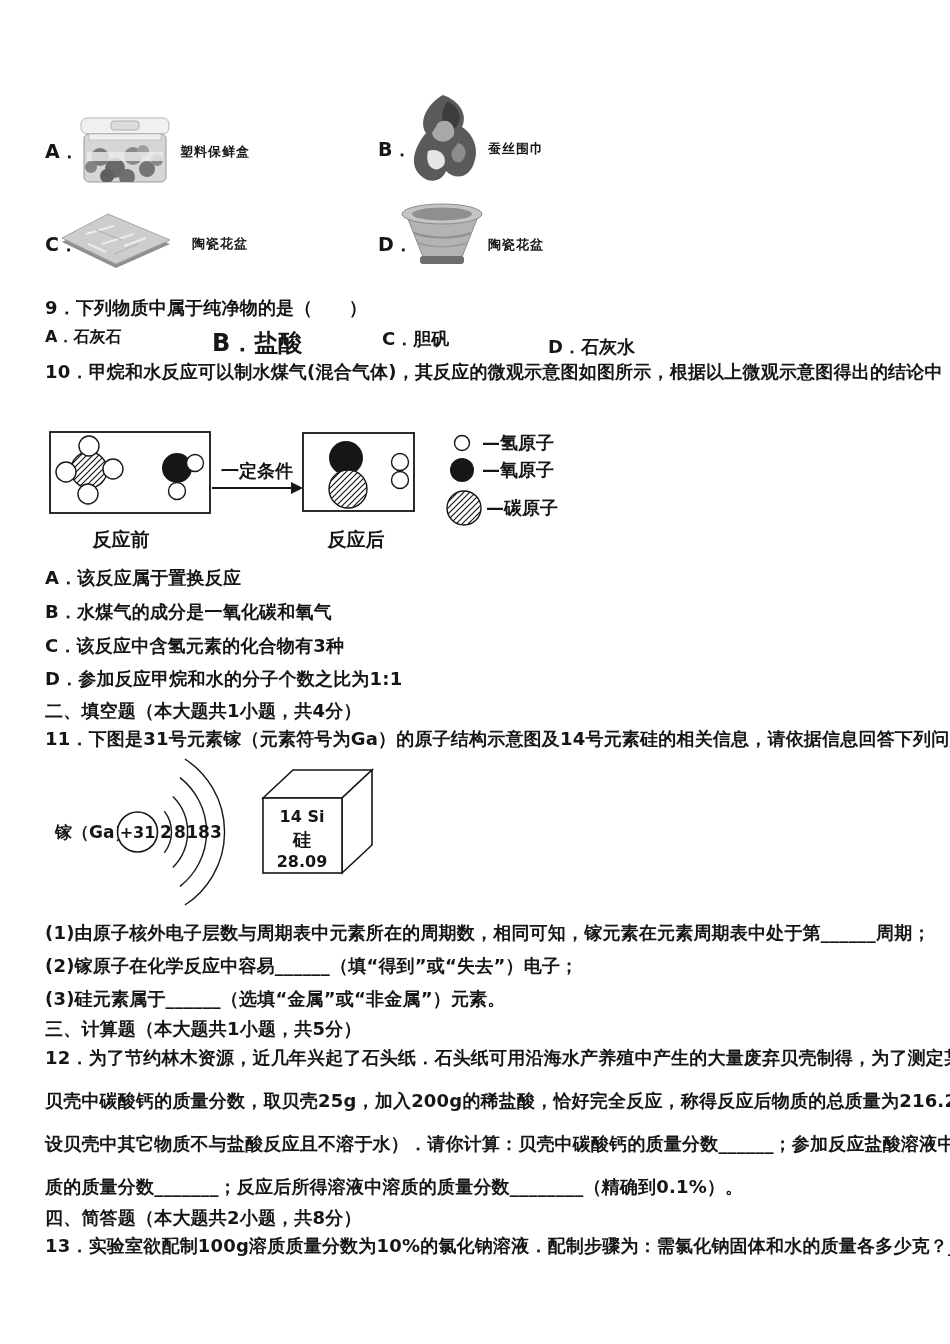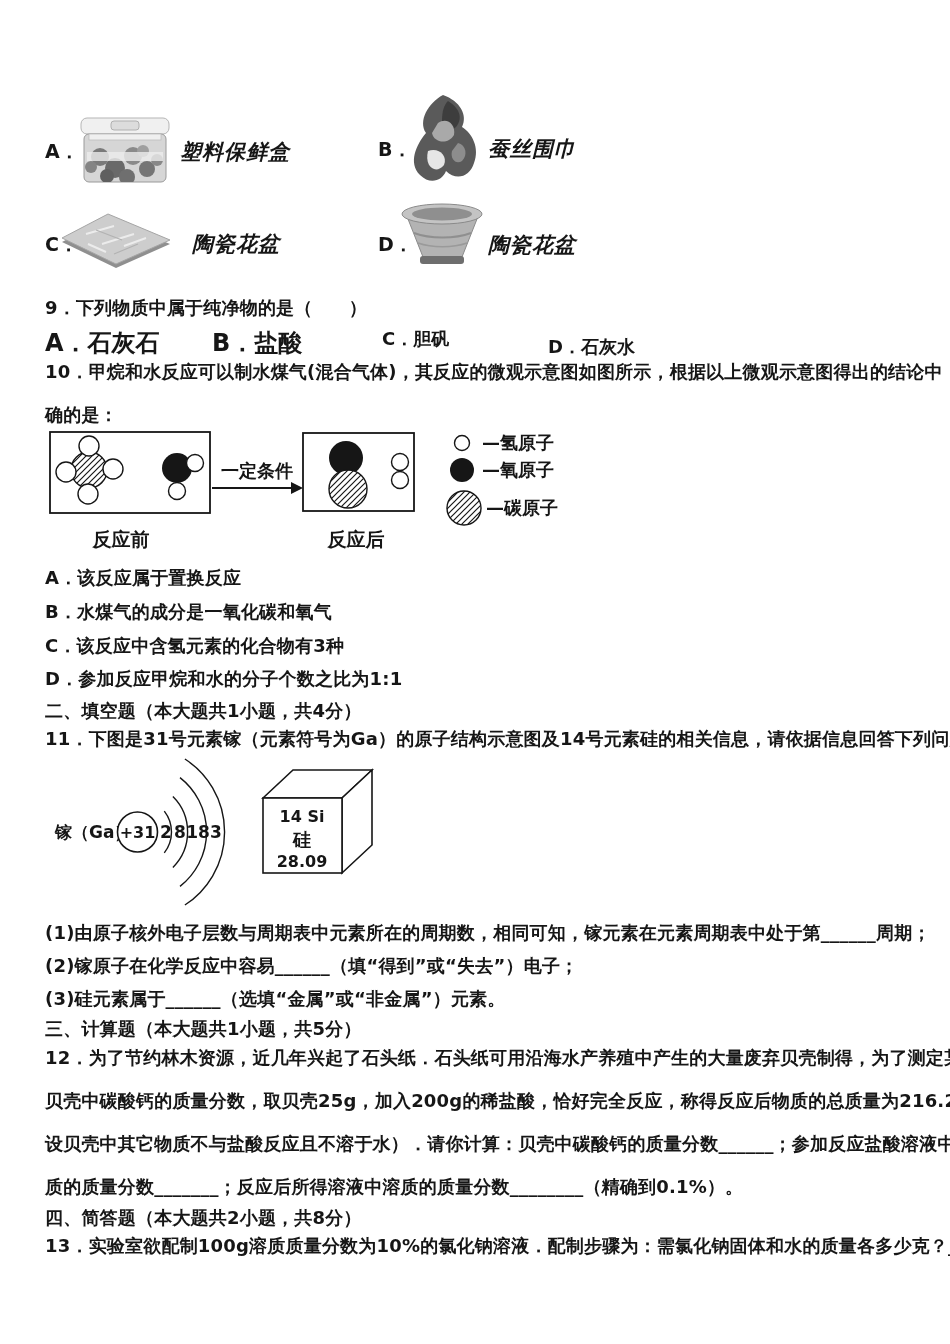--- a/index.html
+++ b/index.html
@@ -8,21 +8,21 @@
     background:#ffffff;color:#161616;
     font-family:"DejaVu Sans","Liberation Sans",sans-serif;
     font-weight:700;overflow:hidden;
   }
   .abs{position:absolute;}
   .line{
     position:absolute;left:45px;width:878px;
     font-size:18px;line-height:24px;letter-spacing:.2px;white-space:nowrap;
   }
   .optlabel{position:absolute;font-size:19px;line-height:22px;}
-  .opttext{position:absolute;font-size:21px;line-height:22px;letter-spacing:1px;font-style:italic;}
+  .opttext{position:absolute;font-size:13px;line-height:22px;letter-spacing:1px;}
   svg text{
     font-family:"DejaVu Sans","Liberation Sans",sans-serif;
     font-weight:700;fill:#161616;
   }
 </style>
 </head>
 <body>
 
 <div class="page">
 
@@ -76,27 +76,26 @@
     <polygon points="8,16 77,16 62,54 23,54" fill="#b3b3b3" stroke="#8a8a8a"></polygon>
     <path d="M14,30 C30,36 55,36 71,30" stroke="#8f8f8f" stroke-width="2" fill="none"></path>
     <path d="M18,40 C32,45 53,45 67,40" stroke="#9a9a9a" stroke-width="1.5" fill="none"></path>
     <ellipse cx="42" cy="11" rx="40" ry="10" fill="#c4c4c4" stroke="#8a8a8a"></ellipse>
     <ellipse cx="42" cy="11" rx="30" ry="6.5" fill="#8f8f8f"></ellipse>
     <rect x="20" y="53" width="44" height="8" rx="3" fill="#6e6e6e"></rect>
   </svg>
   <div class="opttext" style="left:488px;top:234px">陶瓷花盆</div>
 
   <div class="line" style="top:296px">9．下列物质中属于纯净物的是（　　）</div>
-  <div class="abs" style="left:45px;top:327px;font-size:24px">A．石灰石</div>
+  <div class="abs" style="left:45px;top:327px;font-size:16px">A．石灰石</div>
   <div class="abs" style="left:212px;top:327px;font-size:24px">B．盐酸</div>
   <div class="abs" style="left:382px;top:327px;font-size:18px">C．胆矾</div>
   <div class="abs" style="left:548px;top:335px;font-size:18px">D．石灰水</div>
 
   <div class="line" style="top:360px">10．甲烷和水反应可以制水煤气(混合气体)，其反应的微观示意图如图所示，根据以上微观示意图得出的结论中，正</div>
-  <div class="line" style="top:403px">确的是：</div>
 
   <svg class="abs" style="left:45px;top:425px" width="545" height="130" viewBox="0 0 545 130">
     <defs>
       <pattern id="hatchA" width="6" height="6" patternUnits="userSpaceOnUse">
         <rect width="6" height="6" fill="#ffffff"></rect>
         <path d="M-1,7 L7,-1 M-1,1 L1,-1 M5,7 L7,5" stroke="#161616" stroke-width="1.2"></path>
       </pattern>
     </defs>
 
     <rect x="5" y="7" width="160" height="81" fill="none" stroke="#161616" stroke-width="1.8"></rect>

